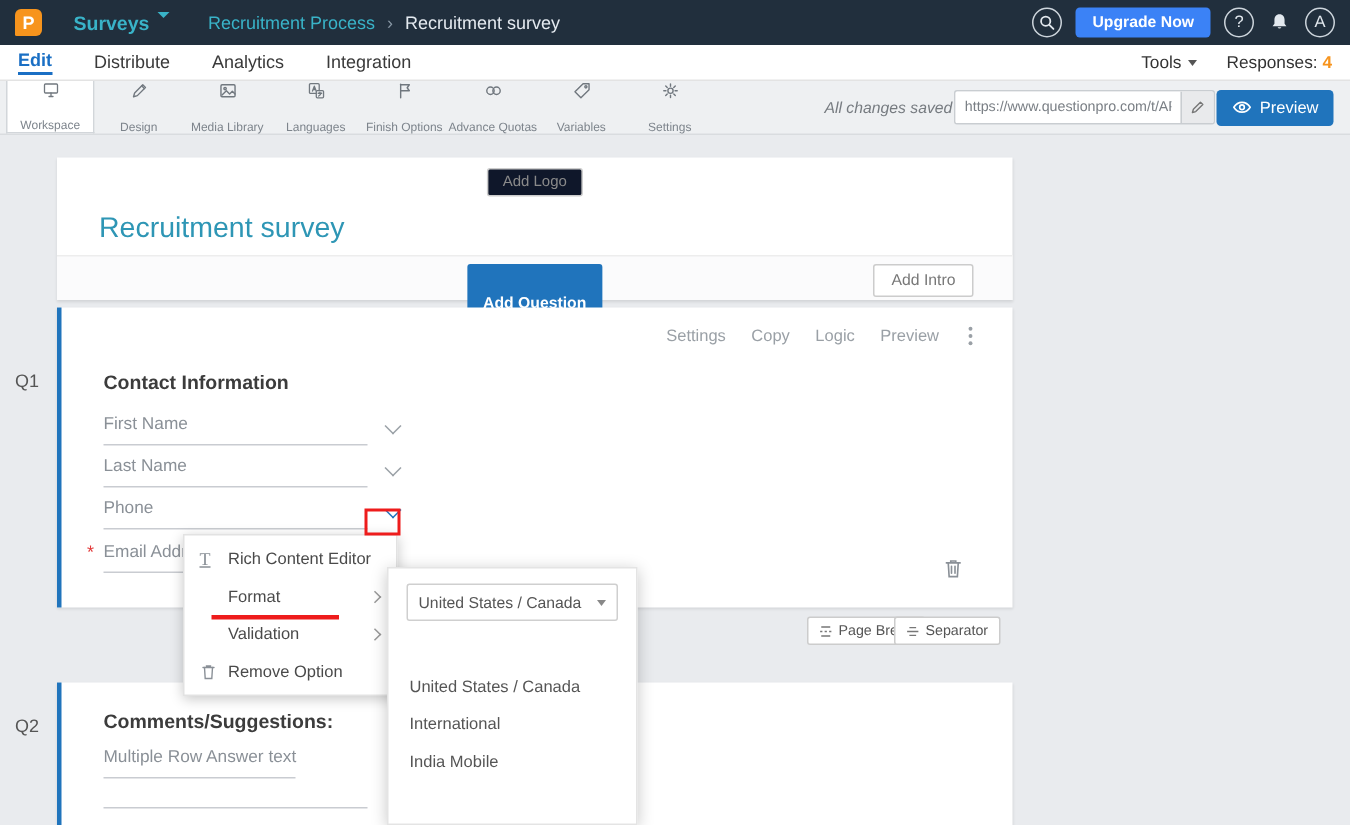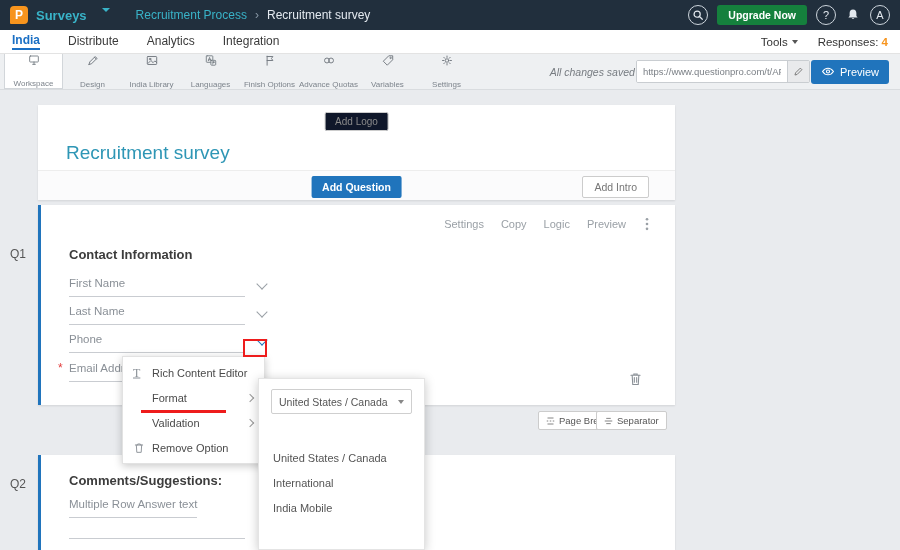--- a/index.html
+++ b/index.html
@@ -2,29 +2,29 @@
 <html><head>
 <meta charset="utf-8">
 <style>
   * { box-sizing: border-box; margin: 0; padding: 0; }
   body { font-family: "Liberation Sans", sans-serif; background: #fff; }
   .app { position: relative; width: 900px; height: 550px; background: #e9ebee; overflow: hidden; font-size: 12px; }
 
   
   .topbar { height: 30px; background: #212f3d; display: flex; align-items: center; padding: 0 10px; color: #fff; }
   .logo { width: 18px; height: 18px; background: #f7941d; border-radius: 4px 4px 4px 1px; color: #fff; font-weight: bold; font-size: 12px; display: flex; align-items: center; justify-content: center; cursor: pointer; }
-  .product { color: #39b3c8; font-size: 13px; font-weight: bold; margin-left: 8px; display: flex; align-items: flex-start; gap: 15px; cursor: pointer; }
+  .product { color: #39b3c8; font-size: 13px; font-weight: bold; margin-left: 21px; display: flex; align-items: flex-start; gap: 5px; cursor: pointer; }
   .caret-down { width: 0; height: 0; border-left: 4px solid transparent; border-right: 4px solid transparent; border-top: 4px solid #39b3c8; }
   .breadcrumb { margin-left: 26px; font-size: 12px; display: flex; gap: 8px; align-items: center; }
   .bc-link { color: #39b3c8; cursor: pointer; }
   .bc-sep { color: #8897a5; }
   .bc-current { color: #e4eaf0; }
   .topbar-right { margin-left: auto; display: flex; align-items: center; gap: 9px; }
   .tb-iconbtn { width: 20px; height: 20px; border: 1px solid #cdd5dc; border-radius: 50%; display: flex; align-items: center; justify-content: center; color: #e2e8ee; font-size: 11px; cursor: pointer; }
-  .upgrade { background: #15803d; color: #fff; font-size: 10.5px; font-weight: bold; padding: 4px 11px; border-radius: 3px; border: none; cursor: pointer; font-family: inherit; }
+  .upgrade { background: #3b82f6; color: #fff; font-size: 10.5px; font-weight: bold; padding: 4px 11px; border-radius: 3px; border: none; cursor: pointer; font-family: inherit; }
   .tb-bell { display: flex; align-items: center; cursor: pointer; }
 
   
   .menubar { height: 24px; background: #fff; border-bottom: 1px solid #e3e3e3; display: flex; align-items: center; padding: 0 12px; gap: 28px; }
   .menu-item { font-size: 12px; color: #3a3a3a; cursor: pointer; padding-bottom: 1px; }
   .menu-item.active { color: #1a6fc4; font-weight: bold; border-bottom: 2px solid #1a6fc4; }
   .menubar-right { margin-left: auto; display: flex; gap: 20px; align-items: center; text-align: right; }
   .tools { display: flex; align-items: center; gap: 4px; color: #333; font-size: 11.5px; cursor: pointer; }
   .caret-dark { width: 0; height: 0; border-left: 3.5px solid transparent; border-right: 3.5px solid transparent; border-top: 4px solid #555; }
   .responses { font-size: 11.5px; color: #333; }
@@ -44,21 +44,21 @@
 
   
   .content { position: relative; height: 460px; }
   .card { position: absolute; background: #fff; box-shadow: 0 1px 2px rgba(0,0,0,0.10); }
   .q-label { position: absolute; left: 10px; font-size: 12px; color: #555; }
 
   .header-card { left: 38px; top: 15px; width: 637px; height: 95px; }
   .add-logo { position: absolute; left: 50%; transform: translateX(-50%); top: 7px; background: #0f172a; border: 1px solid #ccc; color: #8a8a8a; font-size: 10px; padding: 3px 10px; border-radius: 2px; cursor: pointer; font-family: inherit; }
   .survey-title { position: absolute; left: 28px; top: 37px; font-size: 19px; color: #2e96b5; font-weight: normal; }
   .addq-row { position: absolute; left: 0; right: 0; bottom: 0; height: 30px; background: #fbfbfc; border-top: 1px solid #ededed; }
-  .add-question { position: absolute; left: 50%; top: 5px; transform: translateX(-50%); background: #2074bc; color: #fff; border: none; border-radius: 2px; font-size: 10.5px; font-weight: bold; padding: 5px 11px; cursor: pointer; font-family: inherit; }
+  .add-question { position: absolute; left: 50%; top: 5px; transform: translateX(-50%); background: #2074bc; color: #fff; border: none; border-radius: 2px; font-size: 10.5px; font-weight: bold; padding: 20px 11px; cursor: pointer; font-family: inherit; }
   .add-intro { position: absolute; right: 26px; top: 5px; background: #fff; border: 1px solid #ccc; color: #777; font-size: 10.5px; padding: 4px 11px; border-radius: 2px; cursor: pointer; font-family: inherit; }
 
   .q1-card { left: 38px; top: 115px; width: 637px; height: 200px; border-left: 3px solid #2074bc; z-index: 1; }
   .q-actions { position: absolute; top: 12px; right: 24px; display: flex; gap: 17px; align-items: center; color: #9aa0a6; font-size: 11px; }
   .q-action { cursor: pointer; }
   .kebab { cursor: pointer; display: flex; align-items: center; padding: 0 2px; }
   .q-heading { position: absolute; left: 28px; top: 42px; font-size: 13px; font-weight: bold; color: #3c3c3c; }
   .field-row { position: absolute; left: 28px; display: flex; align-items: flex-end; }
   .field-label { width: 176px; border-bottom: 1px solid #c9ccd1; color: #8a9097; font-size: 11.5px; padding-bottom: 7px; white-space: nowrap; overflow: hidden; }
   .chev { width: 8px; height: 8px; border-right: 1.6px solid #9aa0a6; border-bottom: 1.6px solid #9aa0a6; transform: rotate(45deg); margin-left: 13px; margin-bottom: 9px; cursor: pointer; }
@@ -127,21 +127,21 @@
             <path d="M7.6 12.6a1.5 1.5 0 0 0 2.8 0z"></path>
           </svg>
       </span>
       <span class="tb-iconbtn">
         <span>A</span>
       </span>
     </div>
   </header>
 
   <nav class="menubar">
-    <span class="menu-item active">India</span>
+    <span class="menu-item active">Edit</span>
     <span class="menu-item">Distribute</span>
     <span class="menu-item">Analytics</span>
     <span class="menu-item">Integration</span>
     <div class="menubar-right">
       <span class="tools">
         <span>Tools</span>
         <span class="caret-dark"></span>
       </span>
       <span class="responses">
         <span>Responses:</span>
@@ -164,21 +164,21 @@
           <path d="M11 4.5l2.5 2.5"></path>
         </svg>
       <span class="tlabel">Design</span>
     </div>
     <div class="tool">
       <svg width="16" height="16" viewBox="0 0 18 18" fill="none" stroke="#71787f" stroke-width="1.3" stroke-linecap="round" stroke-linejoin="round">
           <rect x="2.5" y="3.5" width="13" height="11" rx="1"></rect>
           <circle cx="6.3" cy="7" r="1.1"></circle>
           <path d="M3.5 13l4-4 3 3 2.5-2.5 2.5 2.5"></path>
         </svg>
-      <span class="tlabel">India Library</span>
+      <span class="tlabel">Media Library</span>
     </div>
     <div class="tool">
       <svg width="16" height="16" viewBox="0 0 18 18" fill="none" stroke="#71787f" stroke-width="1.2" stroke-linecap="round" stroke-linejoin="round">
           <rect x="2.5" y="2.5" width="9" height="9" rx="1"></rect>
           <path d="M5.3 9.3L7 4.8l1.7 4.5M5.9 8h2.2"></path>
           <rect x="8.8" y="8.8" width="6.7" height="6.7" rx="1" fill="#eef0f2"></rect>
           <path d="M10.5 11.3h3.3M12.1 10.3v1M11 13.9c1-.6 1.8-1.6 2.1-2.6"></path>
         </svg>
       <span class="tlabel">Languages</span>
     </div>

